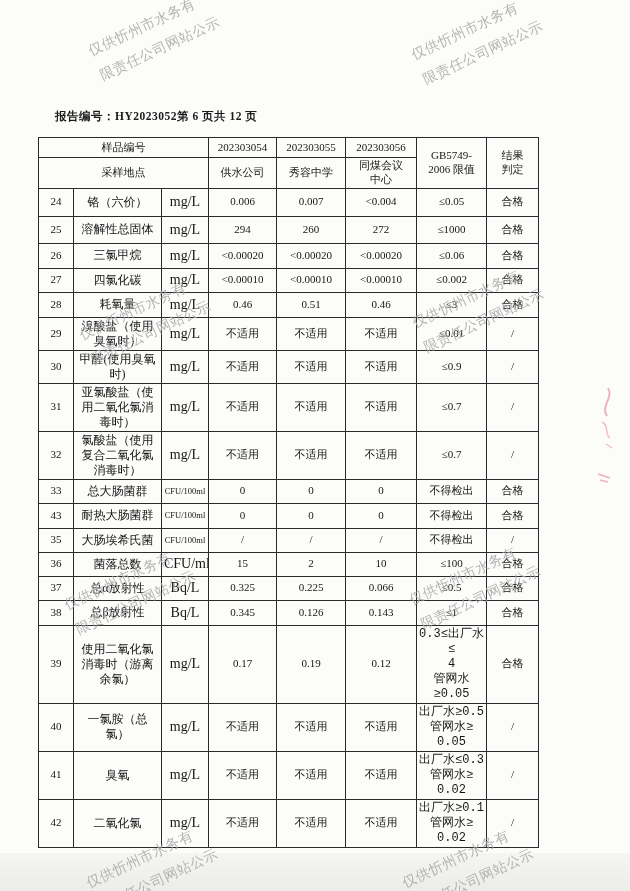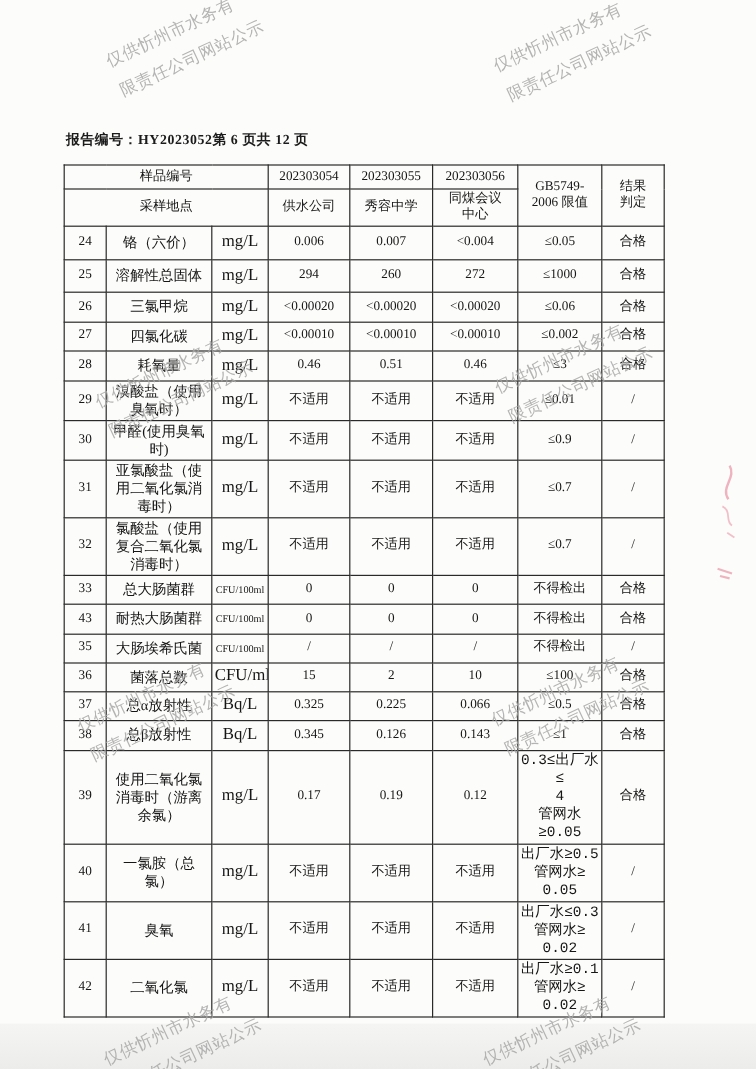--- a/index.html
+++ b/index.html
@@ -15,21 +15,21 @@
   .title{
     position:absolute;top:77px;left:0;width:100%;
     text-align:center;font-size:16px;font-weight:bold;letter-spacing:1px;
   }
   .meta{
     position:absolute;top:109px;left:55px;width:473px;
     display:flex;
     font-size:11.5px;font-weight:bold;letter-spacing:0.5px;
   }
   table.report{
-    position:absolute;left:53px;top:137px;width:500px;
+    position:absolute;left:38px;top:137px;width:500px;
     border-collapse:collapse;table-layout:fixed;
     font-size:11px;color:#161616;
   }
   table.report td{
     border:1px solid #2a2a2a;
     text-align:center;vertical-align:middle;
     padding:1px 2px;line-height:1.25;
     white-space:pre-line;
     overflow:hidden;
   }

